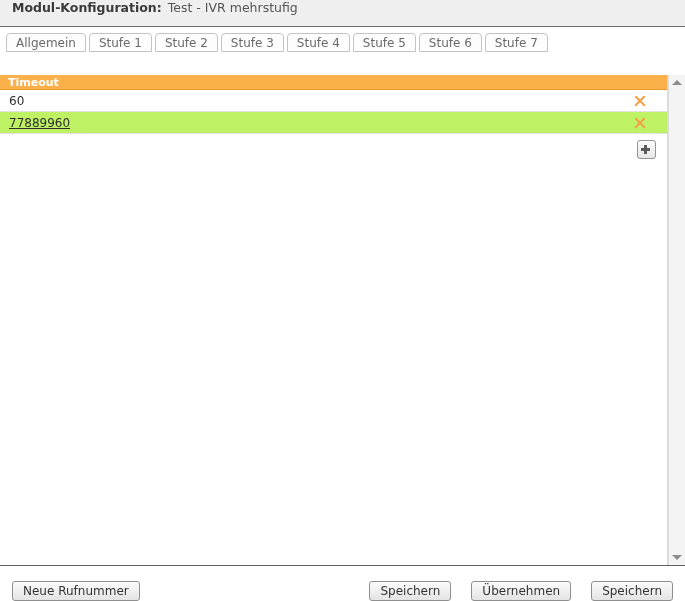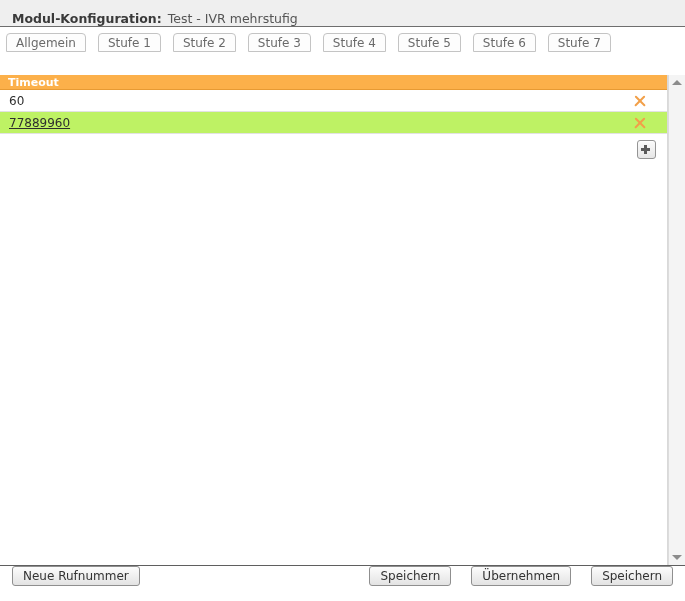--- a/index.html
+++ b/index.html
@@ -16,21 +16,21 @@
     overflow: hidden;
     position: relative;
   }
 
   
   .titlebar {
     height: 27px;
     background: #efefef;
     border-bottom: 1px solid #6e6e6e;
     display: flex;
-    align-items: flex-end;
+    align-items: flex-start;
     padding-left: 12px;
     box-sizing: border-box;
   }
   .titlebar .t-label {
     font-weight: bold;
     font-size: 12.5px;
     color: #3a3a3a;
     margin-right: 6px;
   }
   .titlebar .t-value {
@@ -47,21 +47,21 @@
   .tabrow {
     display: flex;
     align-items: flex-end;
     height: 21px;
     margin-bottom: 2px;
   }
   .tab {
     height: 19px;
     line-height: 19px;
     padding: 0 9px;
-    margin-right: 12px;
+    margin-right: 3px;
     font-size: 12px;
     color: #6a6a6a;
     background: #fdfdfd;
     border: 1px solid #c4c4c4;
     border-radius: 4px 4px 0 0;
     white-space: nowrap;
     box-sizing: border-box;
     cursor: pointer;
     user-select: none;
   }
@@ -213,21 +213,21 @@
   .footer {
     position: absolute;
     left: 0;
     bottom: 0;
     width: 685px;
     height: 36px;
     background: #ffffff;
     border-top: 1px solid #5f5f5f;
     box-sizing: border-box;
     display: flex;
-    align-items: flex-start;
+    align-items: flex-end;
     padding: 0 12px;
   }
   .footer .spacer { flex: 1 1 auto; }
   .btn {
     height: 20px;
     line-height: 18px;
     padding: 0 10px;
     margin-left: 20px;
     font-family: "DejaVu Sans", "Liberation Sans", sans-serif;
     font-size: 12px;

